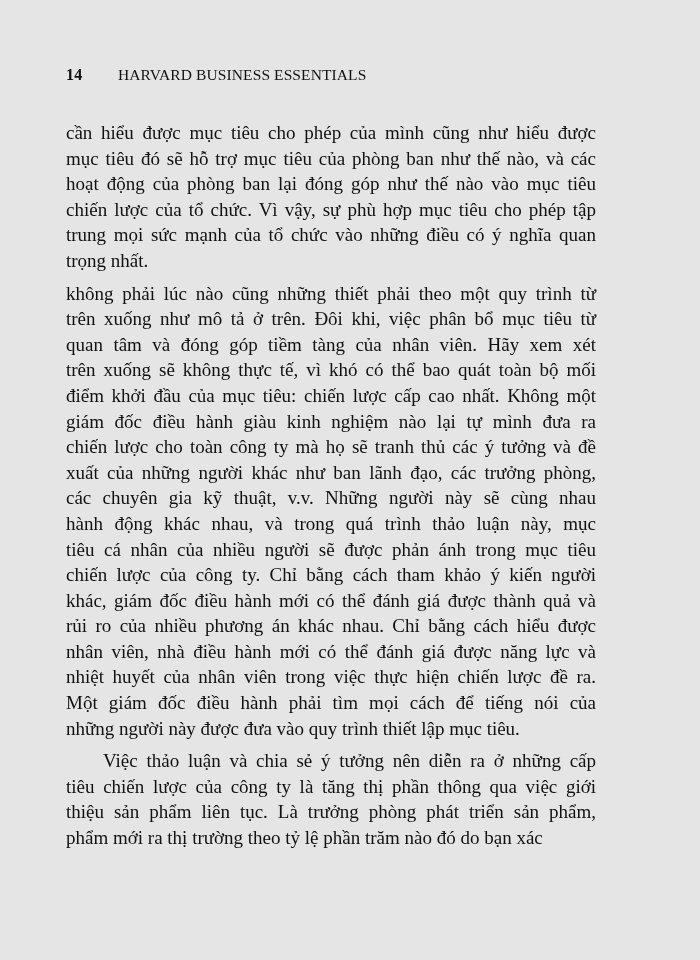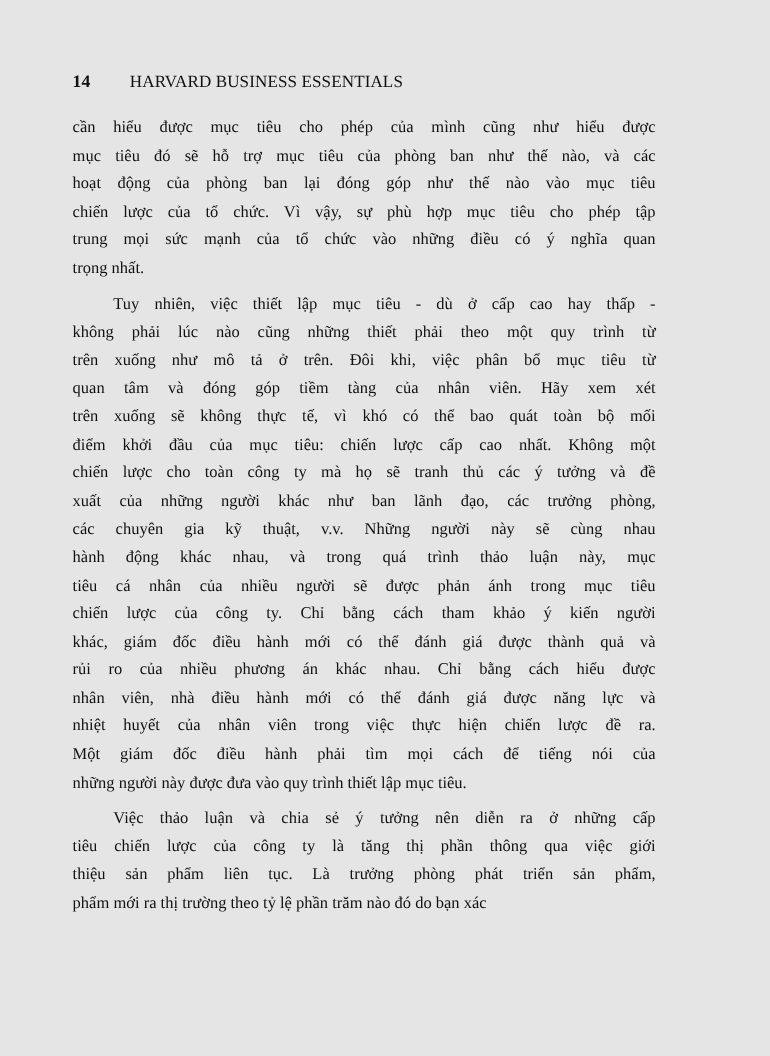--- a/index.html
+++ b/index.html
@@ -37,23 +37,23 @@
       width: 52px;
       font-size: 16px;
     }
     .book-title {
       text-transform: uppercase;
       letter-spacing: 0.1px;
     }
     .body-text {
       position: absolute;
       left: 66px;
-      top: 104px;
+      top: 120px;
       width: 530px;
-      font-size: 15px;
+      font-size: 19px;
       line-height: 25.6px;
       text-align: justify;
       color: #111;
     }
     .body-text p {
       margin: 0 0 7px 0;
       text-indent: 0;
     }
     .line {
       display: block;
@@ -78,26 +78,26 @@
   <div class="body-text" id="body-text">
       <p>
         <span class="line" style="display: block;">cần hiểu được mục tiêu cho phép của mình cũng như hiểu được</span>
         <span class="line" style="display: block;">mục tiêu đó sẽ hỗ trợ mục tiêu của phòng ban như thế nào, và các</span>
         <span class="line" style="display: block;">hoạt động của phòng ban lại đóng góp như thế nào vào mục tiêu</span>
         <span class="line" style="display: block;">chiến lược của tổ chức. Vì vậy, sự phù hợp mục tiêu cho phép tập</span>
         <span class="line" style="display: block;">trung mọi sức mạnh của tổ chức vào những điều có ý nghĩa quan</span>
         <span class="line last" style="display: block;">trọng nhất.</span>
       </p>
       <p>
-        <span class="line" style="padding-left: 37px; display: block;">Tuy nhiên, việc thiết lập mục tiêu - dù ở cấp cao hay thấp -</span>
         <span class="line" style="display: block;">không phải lúc nào cũng những thiết phải theo một quy trình từ</span>
         <span class="line" style="display: block;">trên xuống như mô tả ở trên. Đôi khi, việc phân bổ mục tiêu từ</span>
         <span class="line" style="display: block;">quan tâm và đóng góp tiềm tàng của nhân viên. Hãy xem xét</span>
         <span class="line" style="display: block;">trên xuống sẽ không thực tế, vì khó có thể bao quát toàn bộ mối</span>
         <span class="line" style="display: block;">điểm khởi đầu của mục tiêu: chiến lược cấp cao nhất. Không một</span>
+        <span class="line" style="display: block;">giám đốc điều hành giàu kinh nghiệm nào lại tự mình đưa ra</span>
         <span class="line" style="display: block;">chiến lược cho toàn công ty mà họ sẽ tranh thủ các ý tưởng và đề</span>
         <span class="line" style="display: block;">xuất của những người khác như ban lãnh đạo, các trưởng phòng,</span>
         <span class="line" style="display: block;">các chuyên gia kỹ thuật, v.v. Những người này sẽ cùng nhau</span>
         <span class="line" style="display: block;">hành động khác nhau, và trong quá trình thảo luận này, mục</span>
         <span class="line" style="display: block;">tiêu cá nhân của nhiều người sẽ được phản ánh trong mục tiêu</span>
         <span class="line" style="display: block;">chiến lược của công ty. Chỉ bằng cách tham khảo ý kiến người</span>
         <span class="line" style="display: block;">khác, giám đốc điều hành mới có thể đánh giá được thành quả và</span>
         <span class="line" style="display: block;">rủi ro của nhiều phương án khác nhau. Chỉ bằng cách hiểu được</span>
         <span class="line" style="display: block;">nhân viên, nhà điều hành mới có thể đánh giá được năng lực và</span>
         <span class="line" style="display: block;">nhiệt huyết của nhân viên trong việc thực hiện chiến lược đề ra.</span>

